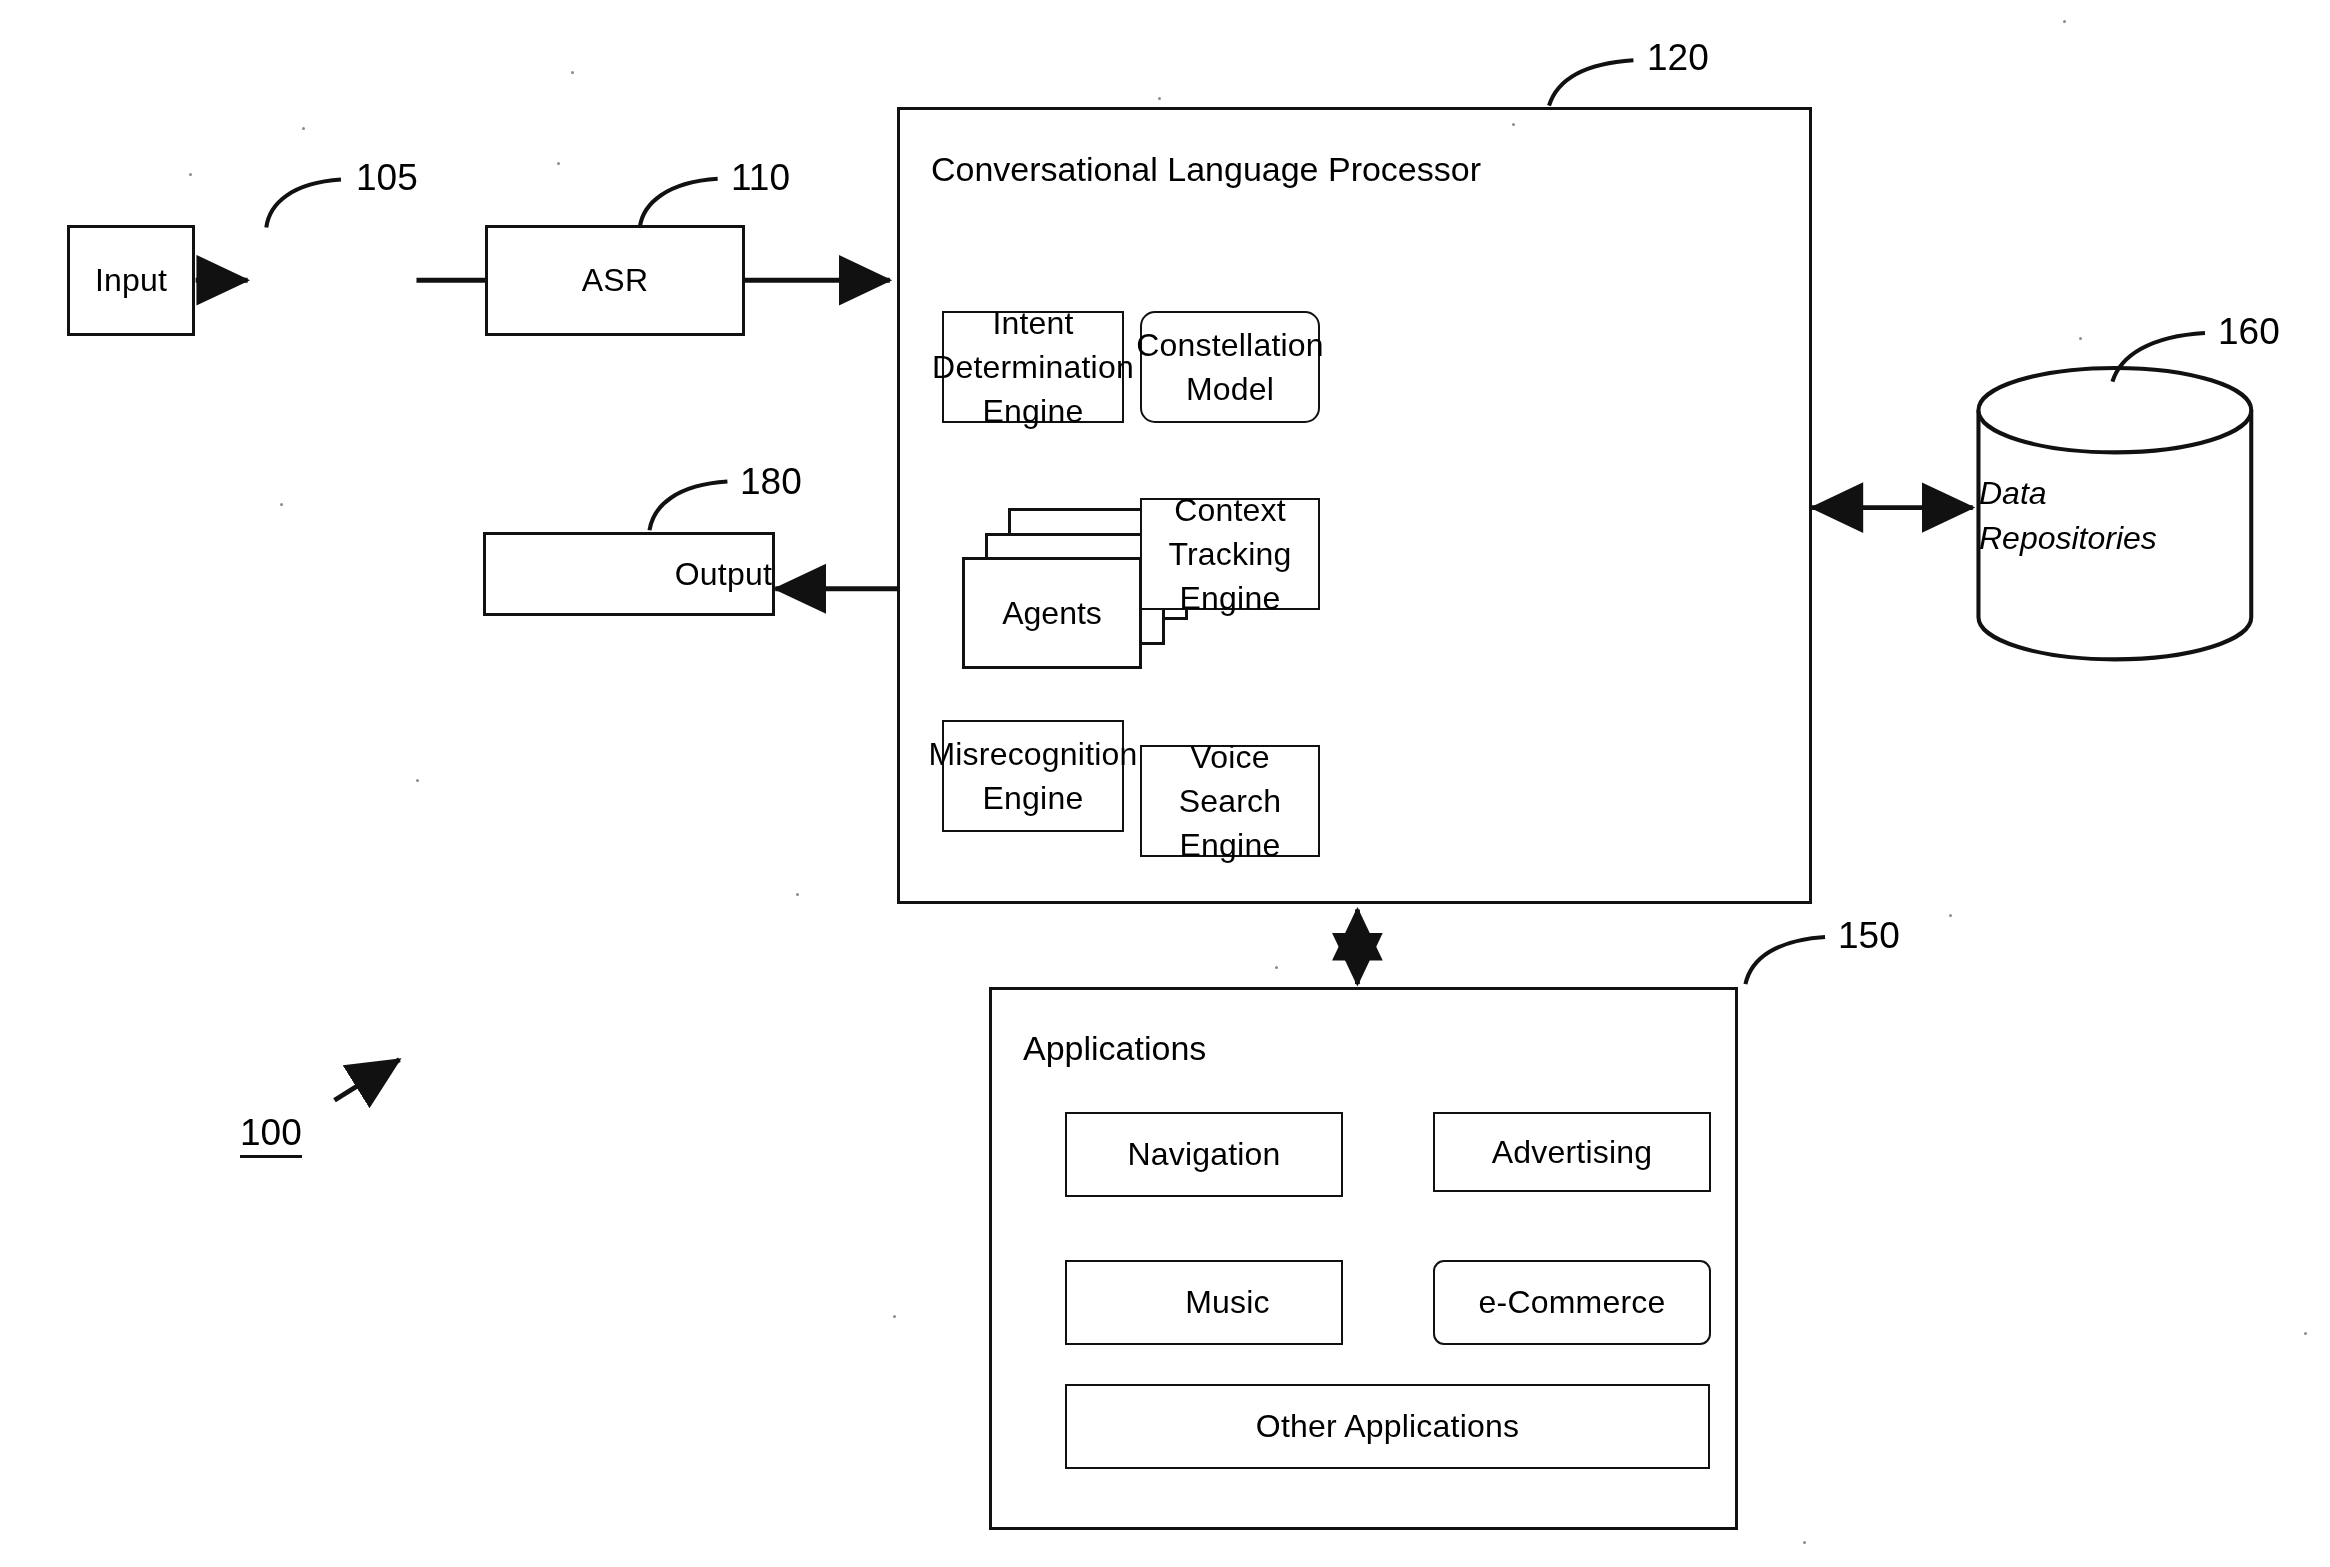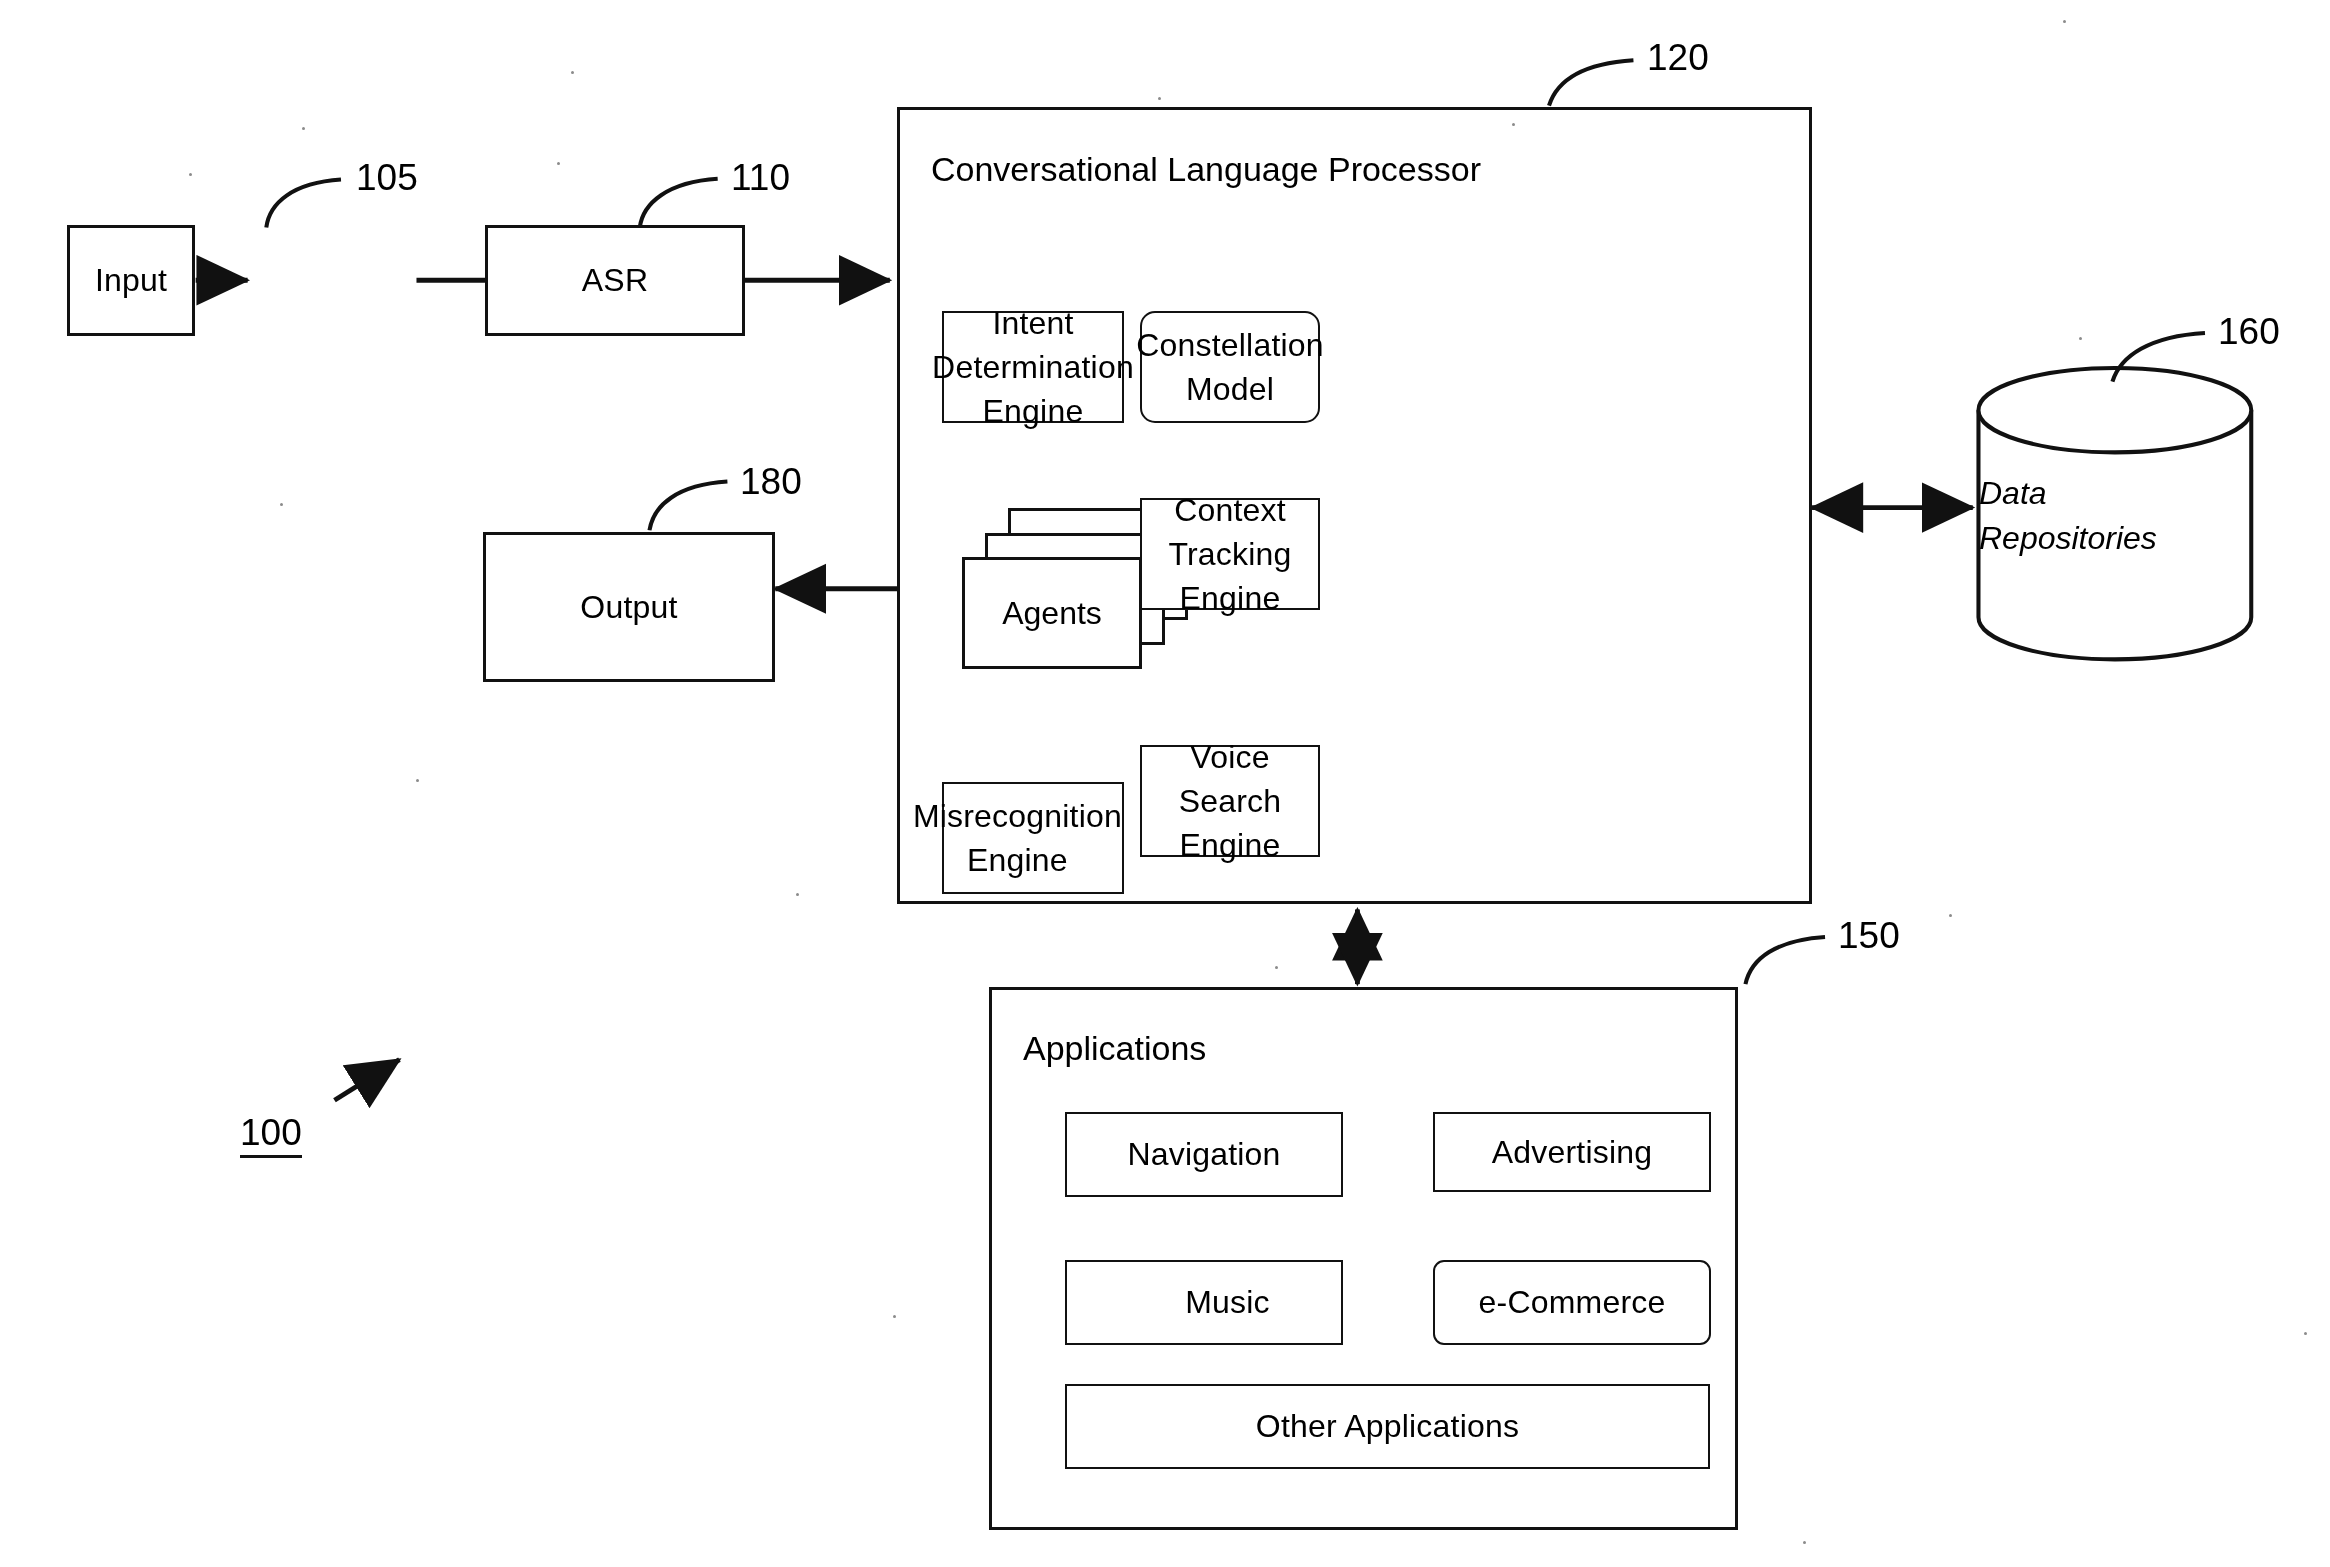--- a/index.html
+++ b/index.html
@@ -165,21 +165,21 @@
   <div class="ref-underline" style="left:240px; top:1114px;">100</div>
 
   <div class="box" style="left:67px; top:225px; width:128px; height:111px;">
     <span>Input</span>
   </div>
 
   <div class="box" style="left:485px; top:225px; width:260px; height:111px;">
     <span>ASR</span>
   </div>
 
-  <div class="box" style="left:483px; top:532px; width:292px; height:150px;">
+  <div class="box" style="left:483px; top:532px; width:292px; height:84px;justify-content:flex-end;">
     <span>Output</span>
   </div>
 
   <div class="container-box" style="left:897px; top:107px; width:915px; height:797px;">
     <div class="container-title" style="left:31px; top:42px;">Conversational Language Processor</div>
   </div>
 
   <div class="box thin" style="left:942px; top:311px; width:182px; height:112px;">
     <div>
       <div>Intent Determination</div>
@@ -202,21 +202,21 @@
     </div>
   </div>
 
   <div class="box thin" style="left:1140px; top:498px; width:180px; height:112px;">
     <div>
       <div>Context Tracking</div>
       <div>Engine</div>
     </div>
   </div>
 
-  <div class="box thin" style="left:942px; top:782px; width:182px; height:112px;justify-content:flex-end;">
+  <div class="box thin" style="left:942px; top:720px; width:182px; height:112px;">
     <div>
       <div>Misrecognition</div>
       <div>Engine</div>
     </div>
   </div>
 
   <div class="box thin" style="left:1140px; top:745px; width:180px; height:112px;">
     <div>
       <div>Voice Search</div>
       <div>Engine</div>

